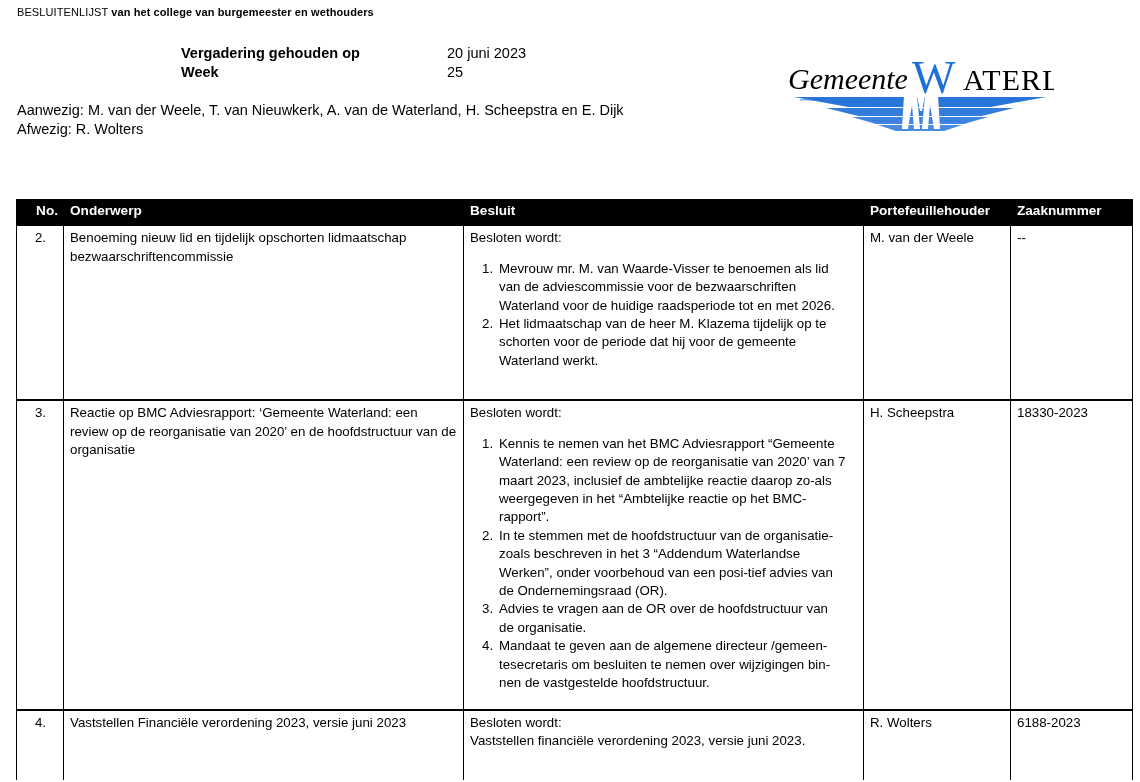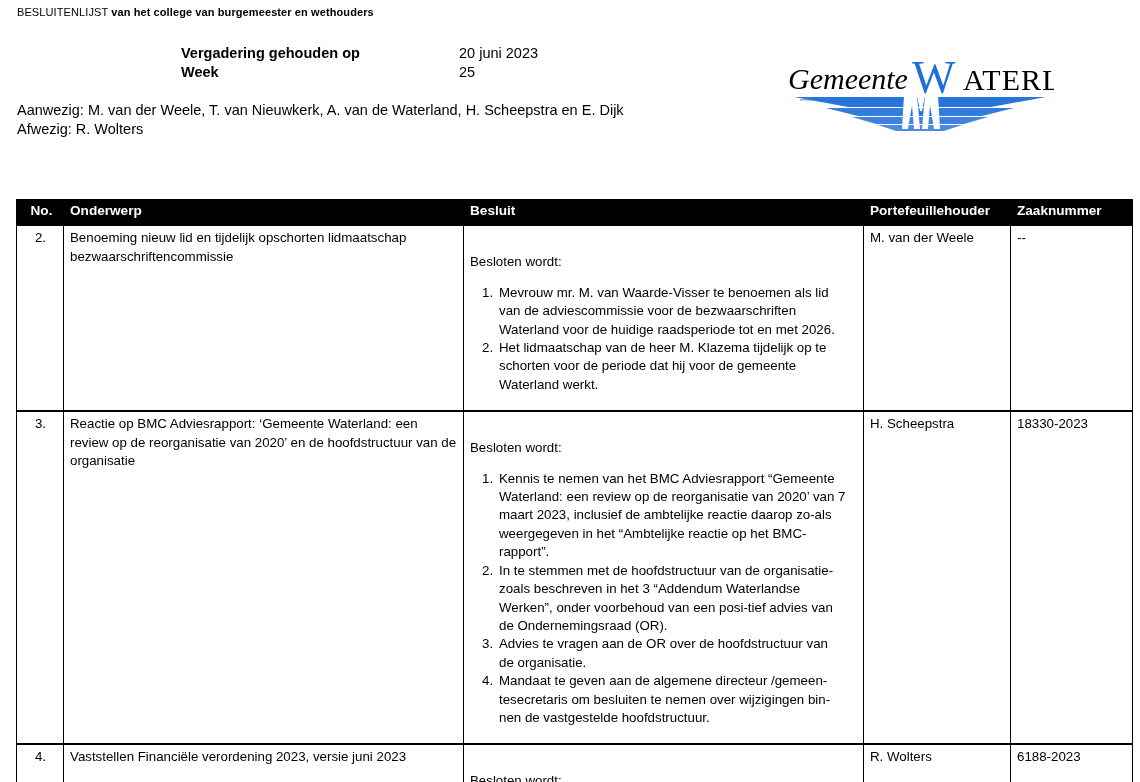--- a/index.html
+++ b/index.html
@@ -34,21 +34,21 @@
     top: 44px;
     font-size: 14.5px;
     line-height: 19px;
   }
   .meta-row { display: block; white-space: nowrap; }
   .meta-label {
     display: inline-block;
     width: 266px;
     font-weight: bold;
   }
-  .meta-value { display: inline-block; margin-left: 12px; }
+  .meta-value { display: inline-block; }
 
   .attendance {
     position: absolute;
     left: 17px;
     top: 101px;
     font-size: 14.5px;
     line-height: 19px;
   }
   .attendance div { white-space: nowrap; }
 
@@ -88,21 +88,21 @@
     background: #000000;
     color: #ffffff;
     font-weight: 700;
     text-align: left;
     font-size: 13.6px;
     padding-top: 3px;
     padding-bottom: 4px;
     border-left: 1px solid #000;
     border-right: 1px solid #000;
   }
-  table.besluiten thead th.col-no { text-align: center; padding-left: 8px; }
+  table.besluiten thead th.col-no { text-align: right; padding-left: 8px; }
 
   tbody tr.data-row > td {
     border-top: 2.5px solid #000;
     border-bottom: 2.5px solid #000;
   }
   tbody tr.data-row.last-row > td {
     border-bottom: none;
   }
 
   .col-no    { width: 47px; }
@@ -116,21 +116,21 @@
     padding-left: 0;
     padding-right: 0;
   }
 
   
   tr.row-2 td { height: 166px; }
   tr.row-3 td { height: 300px; }
   tr.row-4 td { height: 62px; }
 
   
-  .lead { display: block; margin-top: 24px; }
+  .lead { display: block; }
   ol.decisions {
     margin: 12px;
     padding: 0;
     list-style: none;
     counter-reset: dec;
   }
   ol.decisions > li {
     counter-increment: dec;
     position: relative;
     padding-left: 17px;

